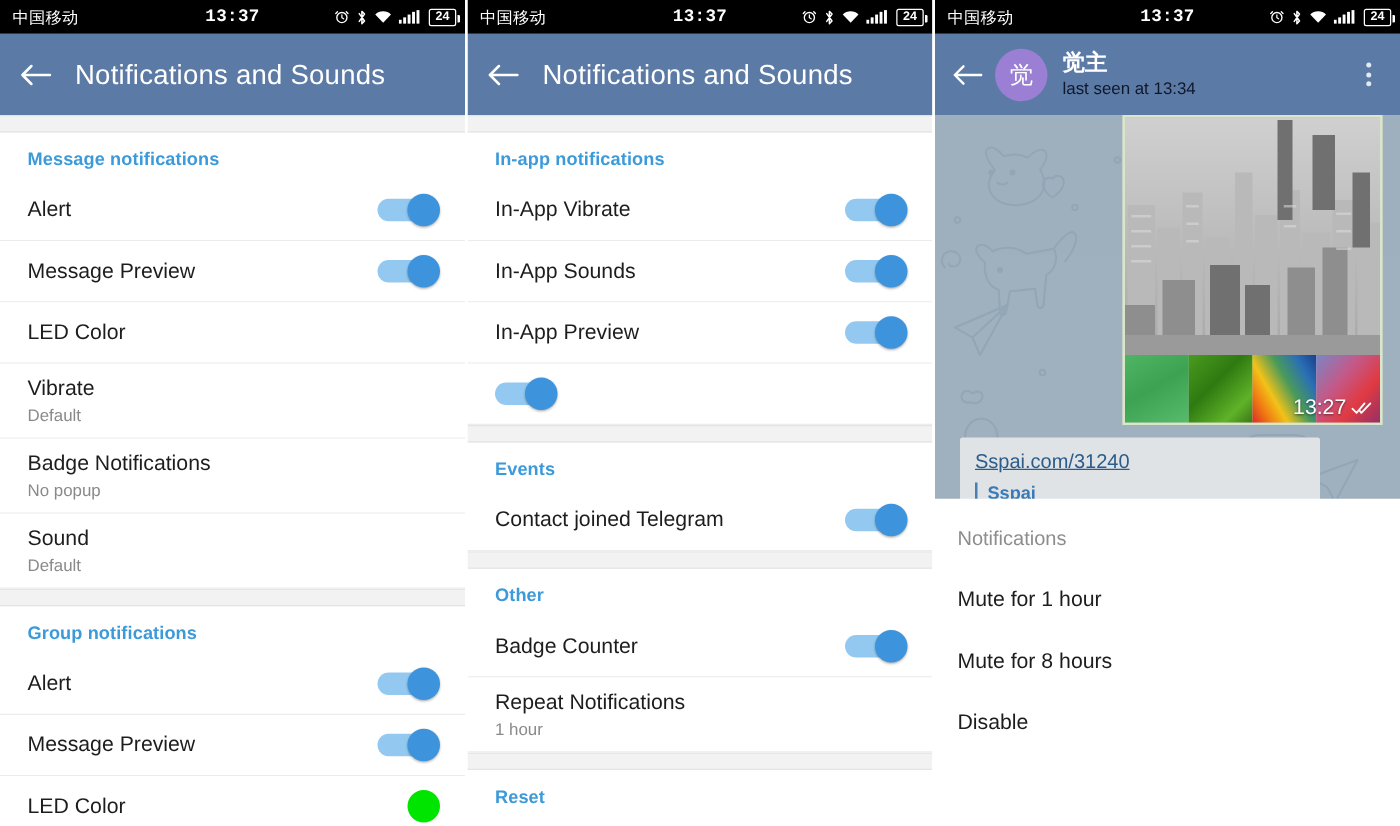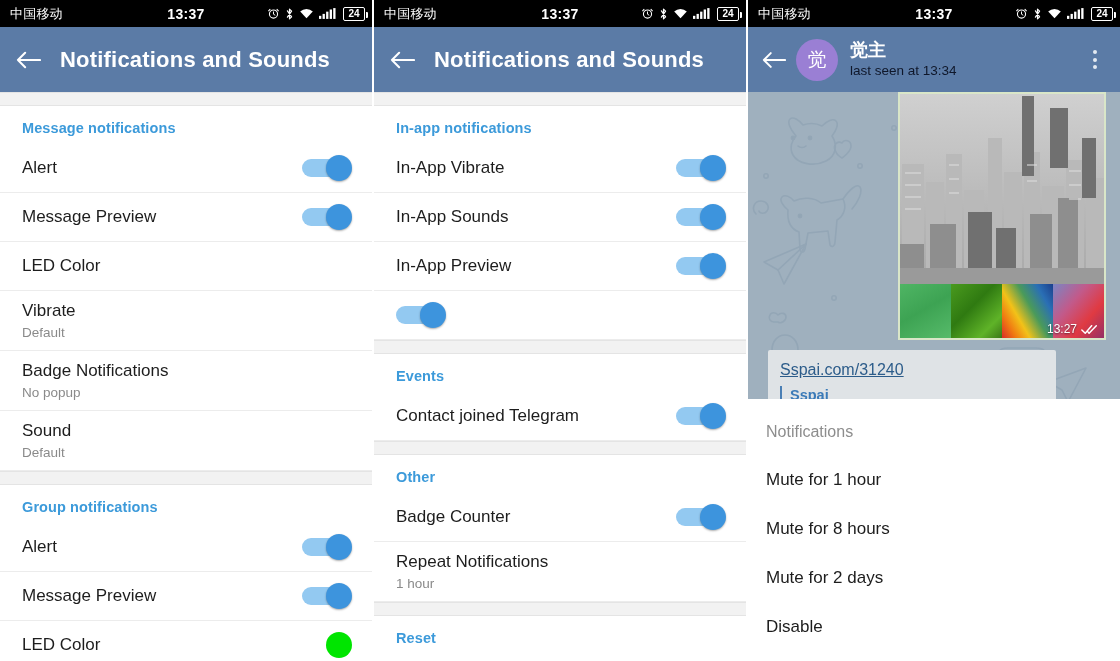--- a/index.html
+++ b/index.html
@@ -18,41 +18,41 @@
   .panel.p2 { width: 372px; }
   .panel.p3 { width: 372px; }
 
   
   .statusbar {
     height: 27px; background: #000; color: #fff;
     display: flex; align-items: center; padding: 0 7px 0 10px;
     font-size: 13px; position: relative;
   }
   .sb-carrier { font-size: 13px; letter-spacing: .2px; }
-  .sb-clock { position: absolute; left: 0; right: 0; text-align: center; font-size: 14px; font-weight: bold; letter-spacing: .3px; }
+  .sb-clock { position: absolute; left: 0; right: 0; text-align: center; font-size: 14px; font-weight: bold; letter-spacing: .3px; font-family: Liberation Mono, monospace; }
   .sb-icons { margin-left: auto; display: flex; align-items: center; gap: 5px; position: relative; z-index: 2; }
   .sb-icons svg { display: block; }
   .batt {
     border: 1.6px solid #fff; border-radius: 2px; height: 14px; min-width: 22px;
     display: flex; align-items: center; justify-content: center;
     font-size: 10px; font-weight: bold; color: #fff; padding: 0 2px; position: relative;
     margin-left: 2px;
   }
   .batt:after {
     content: ""; position: absolute; right: -4px; top: 4px; width: 2.5px; height: 6px;
     background: #fff; border-radius: 0 1px 1px 0;
   }
 
   
   .appbar {
     height: 65px; background: #5b7ba6; display: flex; align-items: center;
     padding-left: 16px; color: #fff;
   }
   .appbar .back { width: 38px; display: flex; align-items: center; justify-content: flex-start; cursor: pointer; }
-  .appbar .title { font-size: 22px; font-weight: bold; margin-left: 6px; letter-spacing: .2px; }
+  .appbar .title { font-size: 22px; font-weight: normal; margin-left: 6px; letter-spacing: .2px; }
 
   
   .list { background: #fff; }
   .sect-gap { height: 14px; background: #f2f2f2; border-top: 1px solid #e4e4e4; border-bottom: 1px solid #e4e4e4; }
   .sect-head {
     font-size: 14.5px; font-weight: bold; color: #3c9ada;
     padding: 14px 0 8px 22px; letter-spacing: .1px;
   }
   .row {
     position: relative; display: flex; align-items: center;
@@ -103,21 +103,21 @@
   }
   .album .hero { width: 100%; height: 190px; position: relative; overflow: hidden; background: #b5b5b5; }
   .album .strip { display: flex; height: 58px; }
   .album .strip > div { flex: 1; position: relative; }
   .th1 { background: linear-gradient(150deg,#4fb564 0%,#3da353 45%,#59bd6c 100%); }
   .th2 { background: linear-gradient(135deg,#4a9a1e 0%,#2f7a11 40%,#5fb328 75%,#356d13 100%); }
   .th3 { background: linear-gradient(60deg,#d81f2a 0%,#f07c12 20%,#f2c218 36%,#4a9a5a 58%,#2a6fb5 80%,#1b3f8c 100%); }
   .th4 { background: linear-gradient(130deg,#7a86c4 0%,#c25a8a 35%,#e03a42 65%,#8c2f6a 100%); }
   .msg-time {
     position: absolute; right: 6px; bottom: 6px; display: flex; align-items: center; gap: 4px;
-    color: #fff; font-size: 12px; text-shadow: 0 1px 2px rgba(0,0,0,.55);
+    color: #fff; font-size: 17px; text-shadow: 0 1px 2px rgba(0,0,0,.55);
   }
   .checks { display: flex; }
   .linkcard {
     position: absolute; left: 20px; top: 258px; width: 288px; background: #dfe3e6;
     padding: 10px 12px 9px 12px; border-radius: 2px; overflow: hidden; height: 64px;
   }
   .linkcard .url { font-size: 16px; color: #2c5c8a; text-decoration: underline; line-height: 1.3; }
   .linkcard .srcwrap { border-left: 2.5px solid #4a7fb5; padding-left: 8px; margin-top: 5px; }
   .linkcard .src { font-size: 14.5px; color: #3a7ab8; font-weight: bold; line-height: 1.25; }
   .linkcard .desc { font-size: 14px; color: #2a2a2a; line-height: 1.3; margin-top: 2px; white-space: nowrap; }
@@ -541,19 +541,18 @@
           <div class="desc">后续菜东些! 如何你充滑出茏用 Reddit</div>
         </div>
       </div>
     </div>
 
     <div class="sheet">
       <div class="sheet-title">Notifications</div>
       <div class="opts">
         <div class="opt">Mute for 1 hour</div>
         <div class="opt">Mute for 8 hours</div>
-        <div class="opt">Mute for 2 days</div>
         <div class="opt">Disable</div>
       </div>
     </div>
   </div>
 
 </div>
 
 </body></html>

